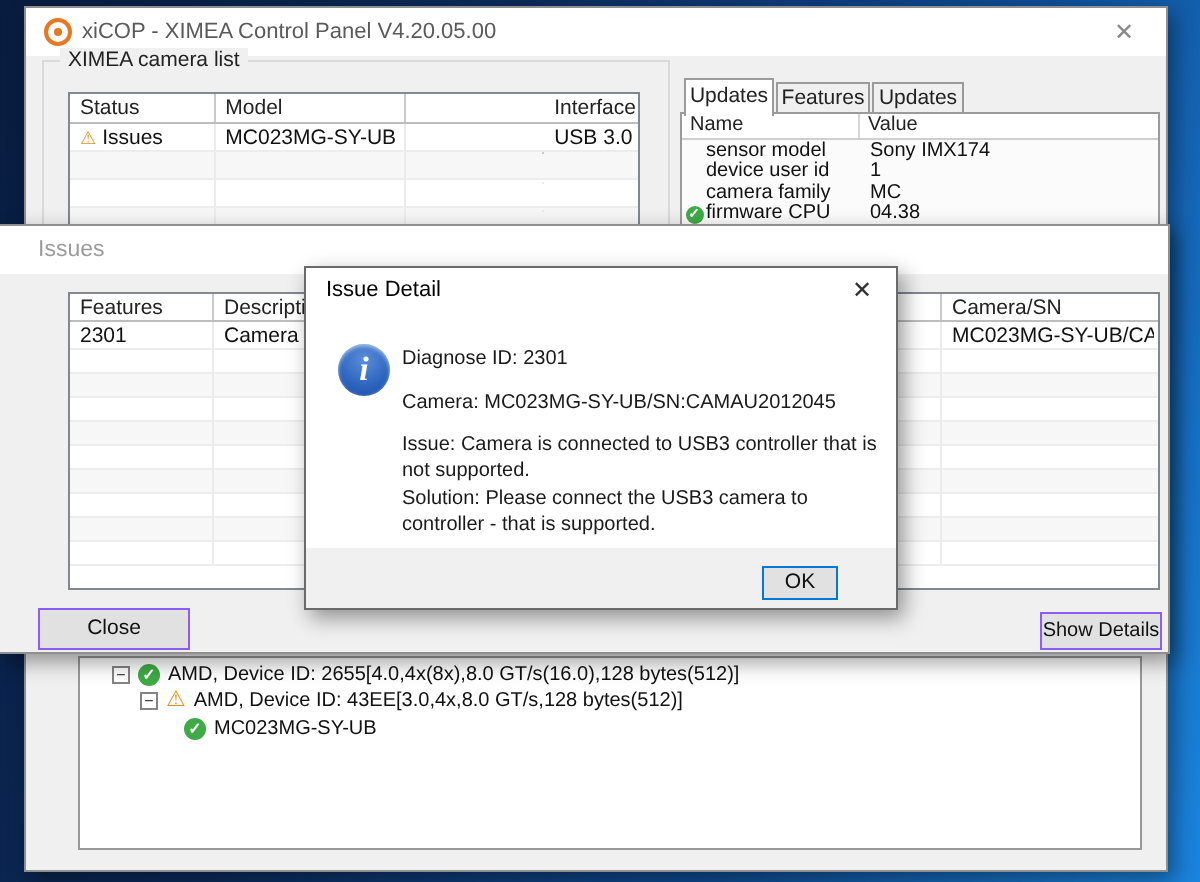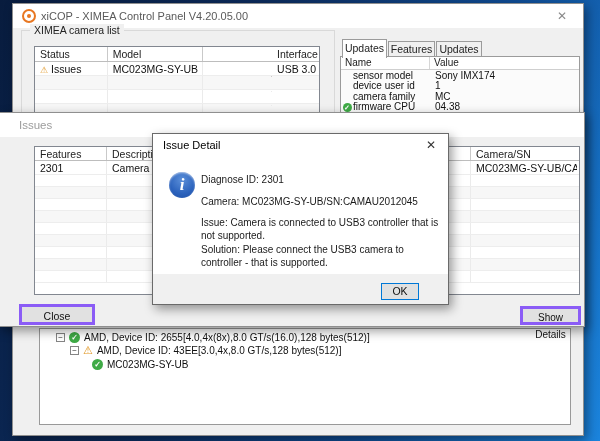--- a/index.html
+++ b/index.html
@@ -76,21 +76,21 @@
 
   
   .issues-win { left:-1px; top:112px; width:586px; height:215px; z-index:5; }
   .issues-win .title { left:19px; color:#9c9c9c; font-size:11.5px; }
   .issues-table { left:34px; top:33px; width:546px; height:149px; }
   .issues-table .gridhead { height:14px; }
   .issues-table .grow { height:14px; }
   .issues-table .grow.e { height:12px; }
   .i-diag { width:72px; } .i-desc { width:364px; } .i-cam { width:106px; border-right:none !important; }
 
-  .btn { position:absolute; background:#e1e1e1; border:3px solid #8b5cf6; font-size:10.5px;
+  .btn { position:absolute; background:#e1e1e1; border:1px solid #8b5cf6; font-size:10.5px;
          color:#111; text-align:center; font-family:"Liberation Sans", sans-serif; }
   .close-btn { left:19px; top:191px; width:76px; height:21px; line-height:19px; }
   .details-btn { left:520px; top:193px; width:61px; height:19px; line-height:17px; font-size:10px; }
 
   
   .dialog { left:152px; top:133px; width:297px; height:172px; background:#fff;
             border:1px solid #6a6a6a; z-index:10; }
   .dialog .titlebar { height:22px; }
   .dialog .title { left:10px; line-height:22px; color:#000; font-size:11px; }
   .dialog .closebox { height:22px; line-height:22px; color:#333; width:34px; }

